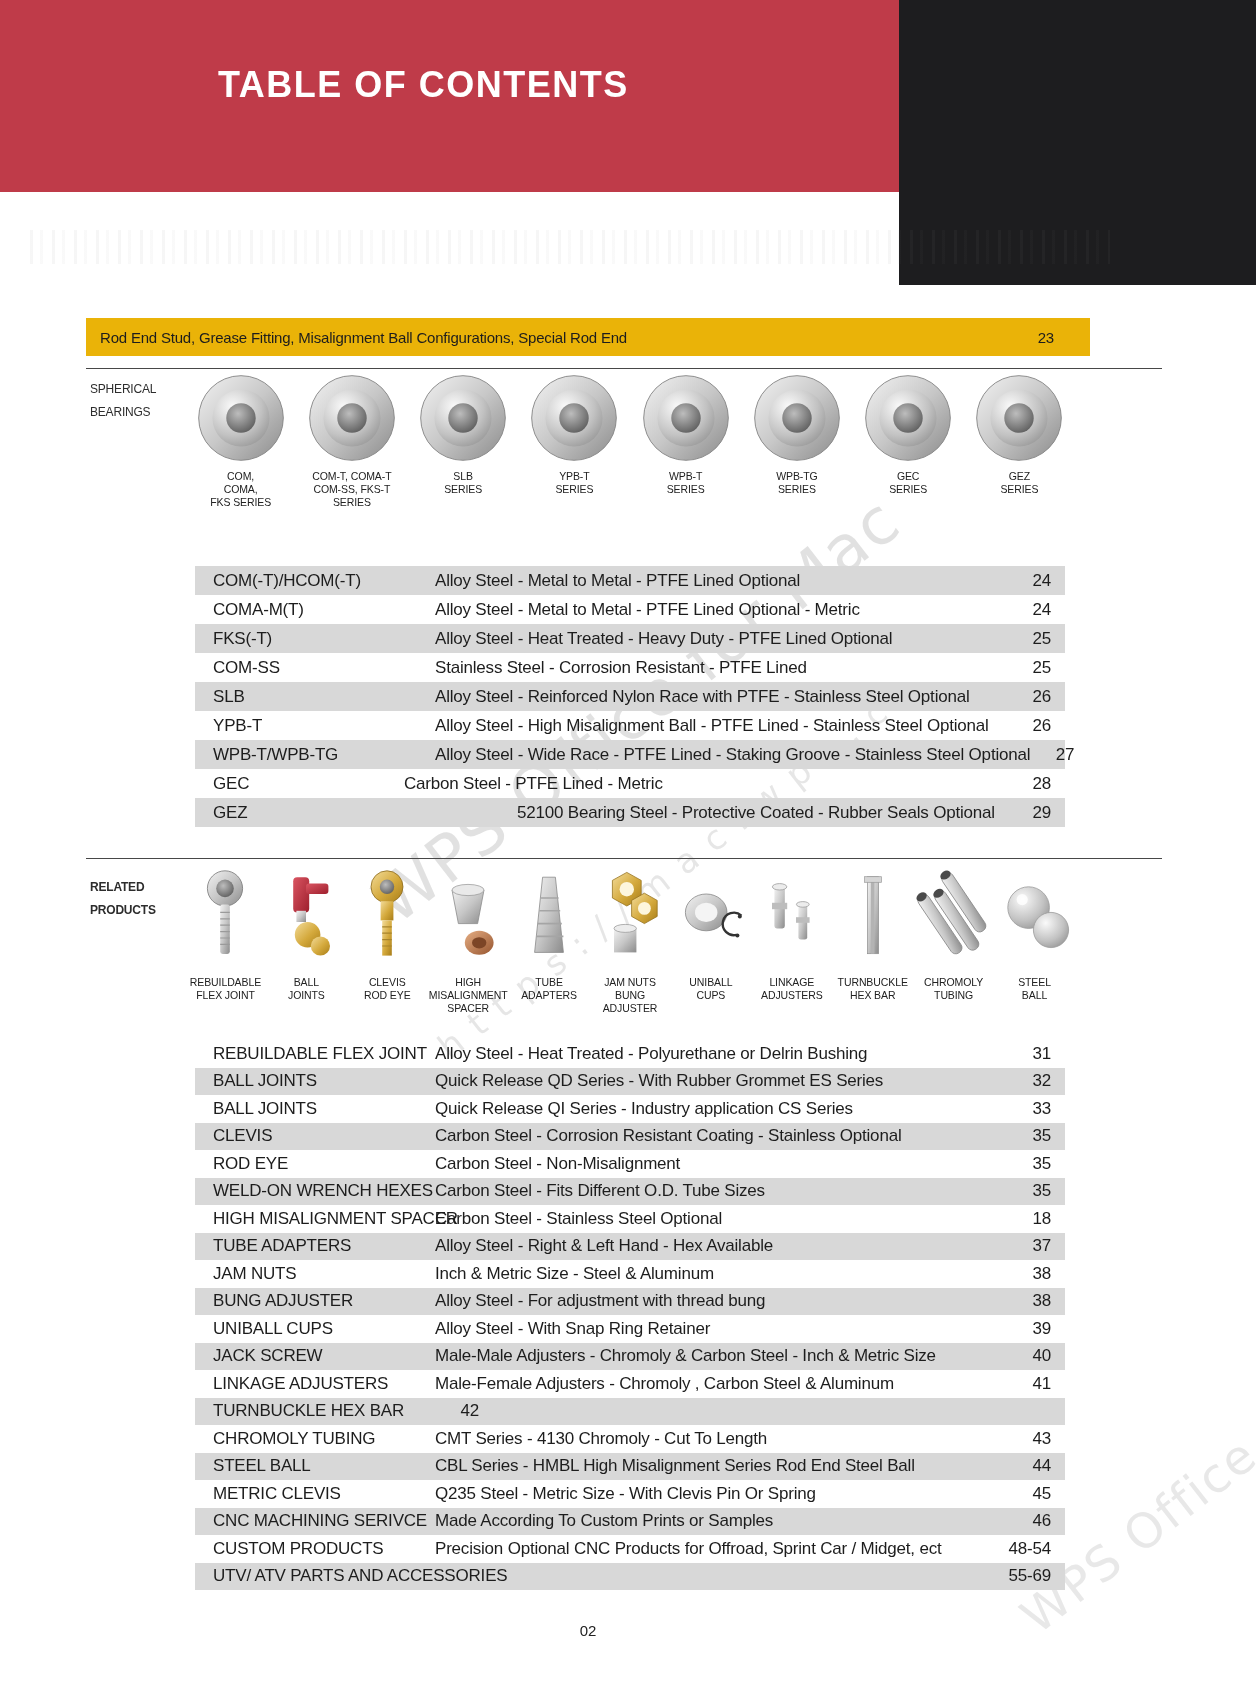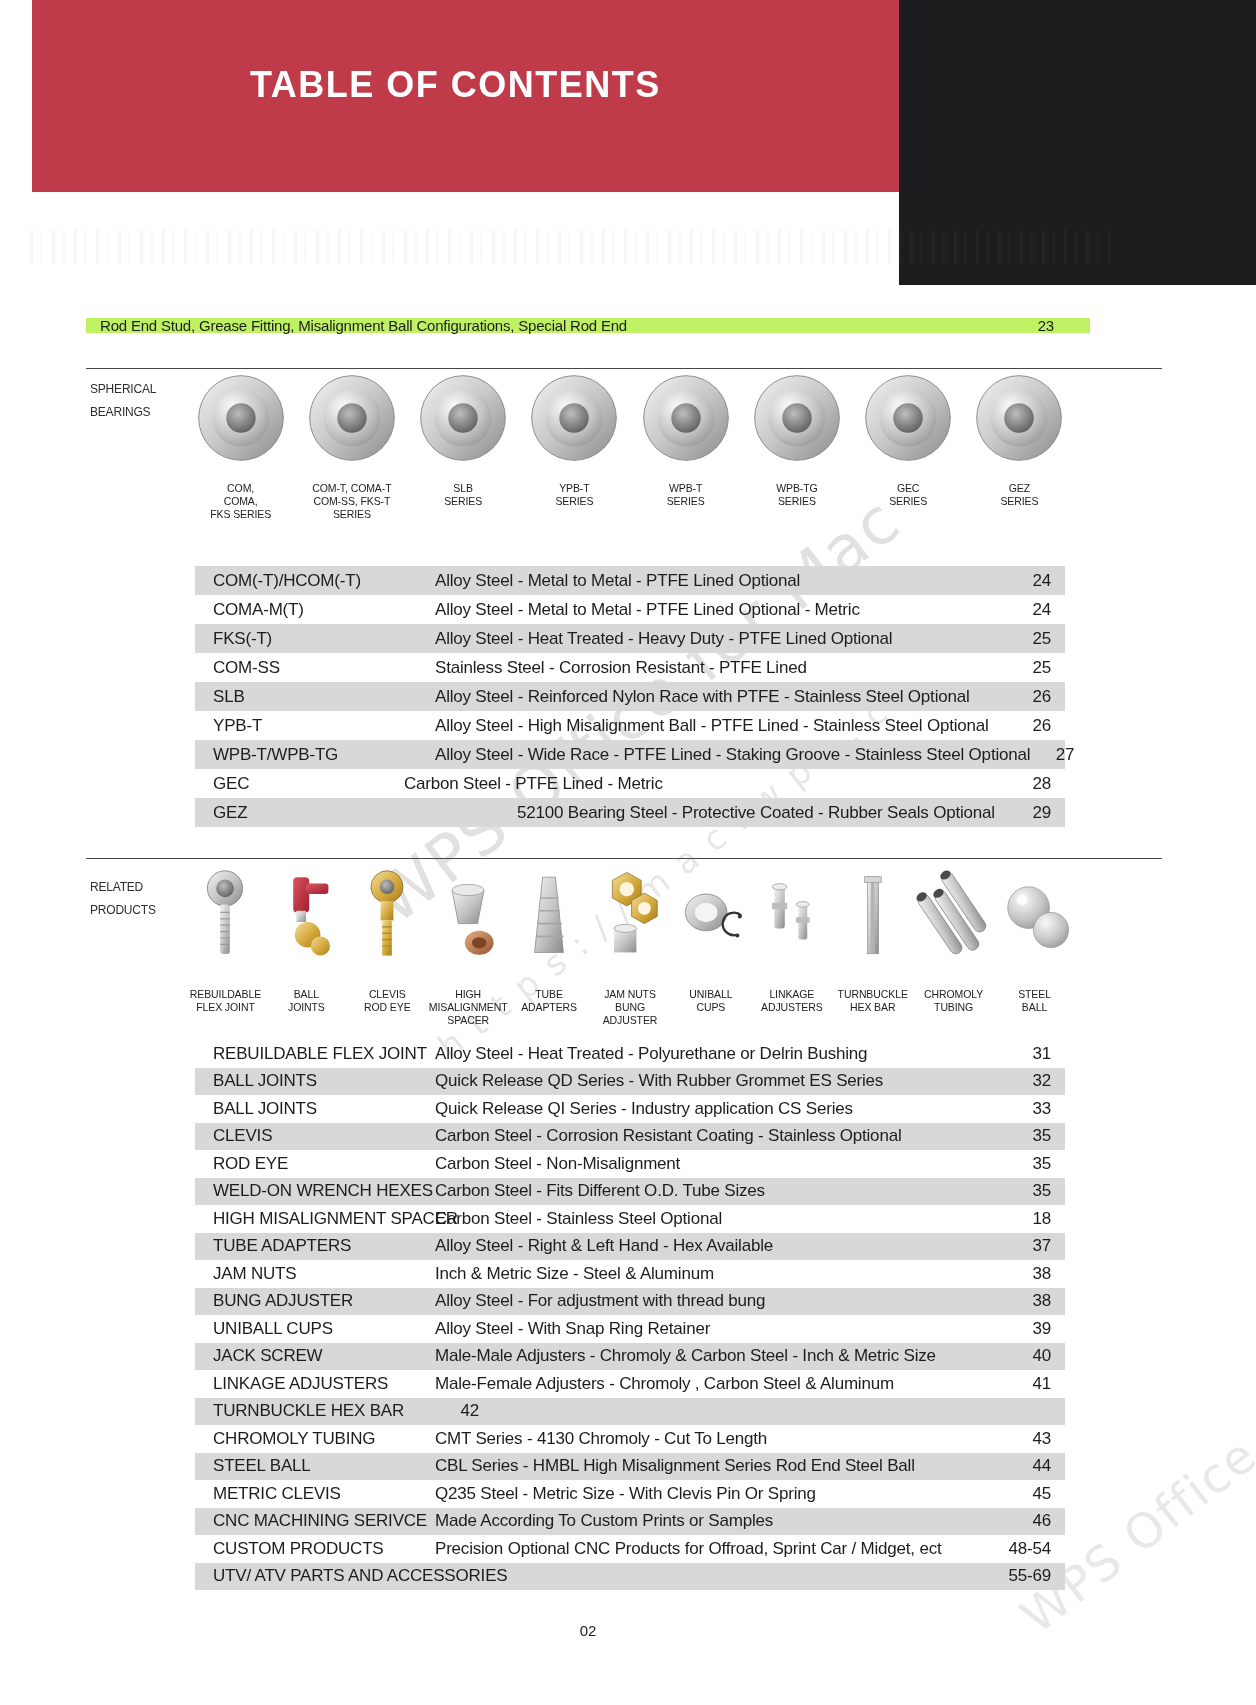--- a/index.html
+++ b/index.html
@@ -1,62 +1,62 @@
 <!DOCTYPE html>
 <html><head>
 <meta charset="utf-8">
 <style>
   html,body{margin:0;padding:0;background:#ffffff;}
   .page{position:relative;width:1256px;height:1705px;overflow:hidden;background:#fff;
         font-family:"Liberation Sans",sans-serif;color:#1d1d1d;}
 
   
-  .banner{position:absolute;left:0;top:0;width:899px;height:192px;background:#bf3b49;margin-left:32px;}
+  .banner{position:absolute;left:0;top:0;width:899px;height:192px;background:#bf3b49;}
   .banner h1{position:absolute;left:218px;top:64px;margin:0;font-size:36px;font-weight:bold;
              color:#fff;letter-spacing:1.5px;}
   .black-block{position:absolute;left:899px;top:0;width:357px;height:285px;background:#1d1d1f;}
 
   
   .glyph-band{position:absolute;left:30px;top:230px;width:1080px;height:34px;opacity:.5;
     background:repeating-linear-gradient(90deg,rgba(130,130,130,.14) 0 3px,transparent 3px 10px,
                rgba(130,130,130,.09) 10px 13px,transparent 13px 22px);}
 
   
   .wm{position:absolute;color:#8f8f8f;pointer-events:none;white-space:nowrap;
       font-family:"DejaVu Sans",sans-serif;}
   .wm1{left:360px;top:880px;font-size:64px;opacity:.26;transform:rotate(-38deg);
        transform-origin:left top;letter-spacing:2px;}
   .wm2{left:430px;top:1035px;font-size:34px;opacity:.22;transform:rotate(-38deg);
        transform-origin:left top;letter-spacing:16px;}
   .wm3{left:1010px;top:1600px;font-size:48px;opacity:.20;transform:rotate(-38deg);
        transform-origin:left top;letter-spacing:2px;}
 
   
-  .intro-row{position:absolute;left:86px;top:318px;width:1004px;height:15px;background:#bef264;
+  .intro-row{position:absolute;left:86px;top:318px;width:1004px;height:38px;background:#eab308;
              display:flex;align-items:center;padding:0 36px 0 14px;box-sizing:border-box;
              font-size:15px;letter-spacing:-.2px;}
   .intro-row .t{flex:1;white-space:nowrap;}
   .intro-row .pg{flex:none;text-align:right;}
 
   
   .rule{position:absolute;left:86px;width:1076px;height:1px;background:#474747;}
   .rule-1{top:368px;} .rule-2{top:858px;}
   .section-label{position:absolute;left:90px;font-size:12px;line-height:23px;color:#2d2d2d;
                  white-space:pre-line;letter-spacing:-.2px;}
-  .label-spherical{top:378px;} .label-related{top:876px;}
+  .label-spherical{top:378px;} .label-related{top:876px;font-weight:bold;}
 
   
   .products-row{position:absolute;left:185px;width:890px;display:flex;}
   .bearings-products{top:372px;}
   .related-products{top:866px;}
   .product{flex:1;display:flex;flex-direction:column;align-items:center;min-width:0;}
   .p-icon{display:flex;align-items:flex-end;justify-content:center;}
   .bearings-products .p-icon{height:92px;}
   .related-products .p-icon{height:104px;}
-  .p-label{margin-top:18px;font-size:10.5px;line-height:13px;text-align:center;color:#222;
+  .p-label{margin-top:6px;font-size:10.5px;line-height:13px;text-align:center;color:#222;
            white-space:pre-line;letter-spacing:-.1px;}
 
   
   .toc-table{position:absolute;left:195px;width:870px;}
   .bearings-table{top:566px;}
   .related-table{top:1040px;}
   .trow{display:flex;align-items:center;height:29px;padding:0 14px 0 18px;box-sizing:border-box;
         font-size:17px;letter-spacing:-.2px;color:#1d1d1d;}
   .related-table .trow{height:27.5px;}
   .bearings-table .trow:nth-child(odd){background:#d8d8d8;}

